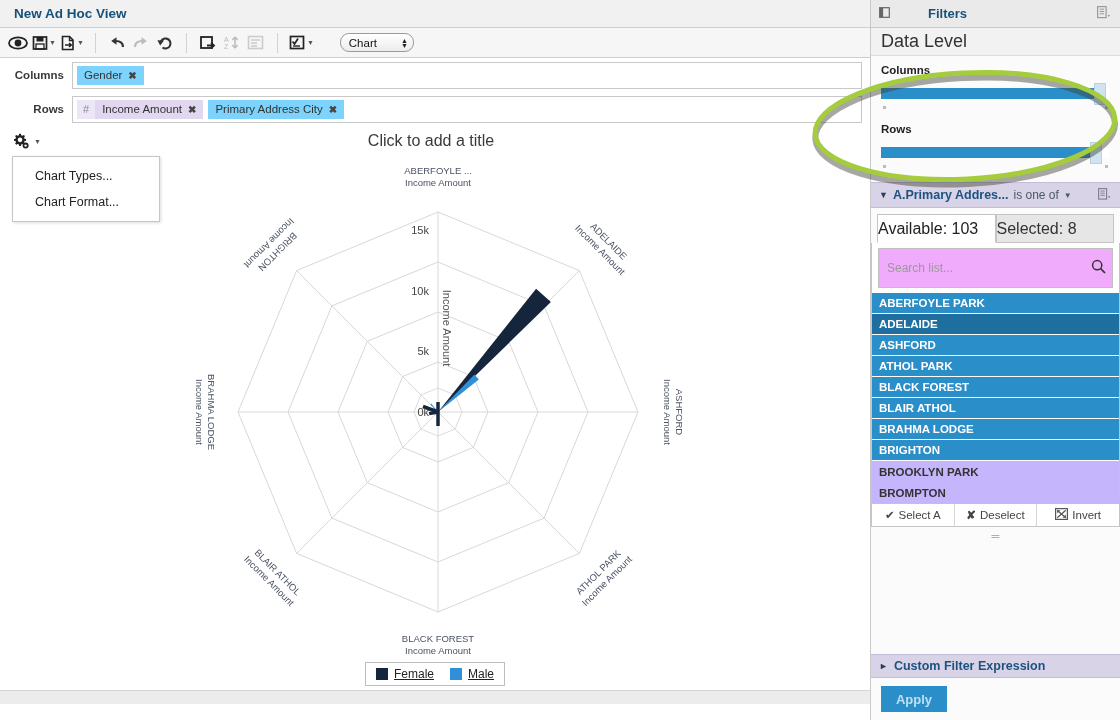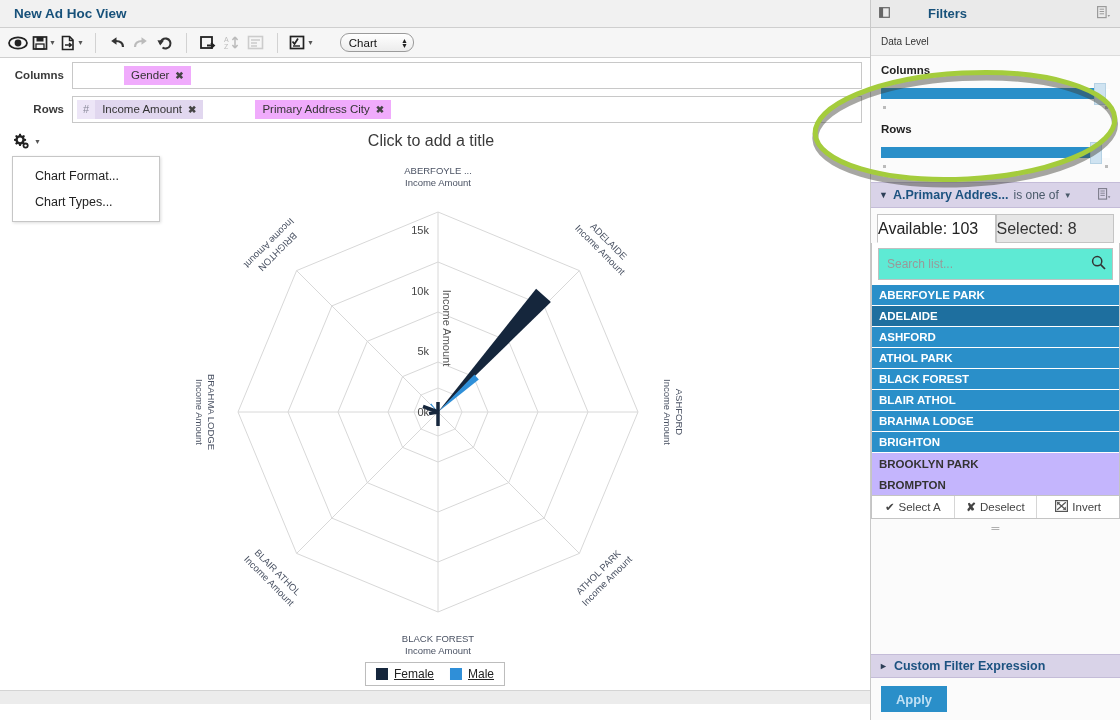--- a/index.html
+++ b/index.html
@@ -57,21 +57,21 @@
   }
   .shelf-box {
     flex: 1; height: 27px; margin-right: 8px;
     border: 1px solid #c8c8c8; background: #fff;
     display: flex; align-items: center; padding: 0 4px; gap: 5px;
   }
   .pill {
     display: inline-flex; align-items: center; gap: 6px;
     height: 19px; padding: 0 7px; font-size: 11.5px; color: #333;
   }
-  .pill.blue { background: #f0abfc; margin-left: 47px; }
+  .pill.blue { background: #7dd3fc; }
   .pill.purple { background: #e1d7ef; }
   .pill .x { font-size: 10px; color: #444; cursor: pointer; font-weight: bold; }
   .hashgroup { display: inline-flex; align-items: center; background: #ede6f7; height: 19px; }
   .hashgroup .hash { padding: 0 6px; color: #8a8a9a; font-size: 11px; }
 
   
   .chart-area { position: relative; height: 578px; background: #fff; }
   .gear-btn {
     position: absolute; left: 12px; top: 7px;
     display: flex; align-items: center; cursor: pointer;
@@ -116,21 +116,21 @@
     background: #fbfbfb; border-left: 1px solid #c9c9c9;
   }
   .panel-head {
     height: 28px; background: #eaeaea; border-bottom: 1px solid #c9c9c9;
     display: flex; align-items: center; padding: 0 8px; gap: 6px;
   }
   .panel-head .ttl { font-weight: bold; font-size: 13px; color: #17517a; flex: 1; padding-left: 32px; }
 
   .datalevel {
     height: 28px; display: flex; align-items: center;
-    padding: 0 10px; font-size: 10px; color: #333;
+    padding: 0 10px; font-size: 18px; color: #333;
     background: #f2f2f2; border-bottom: 1px solid #dcdcdc;
   }
 
   .slider-block { padding: 8px 10px 2px 10px; background: #fbfbfb; }
   .slider-block .lab { font-weight: bold; font-size: 11.5px; color: #222; margin-bottom: 7px; }
   .slider-wrap { position: relative; height: 22px; }
   .slider-track { position: absolute; left: 0; top: 6px; height: 10px; width: 100%; background: #ffffff; }
   .slider-fill { position: absolute; left: 0; top: 5px; height: 11px; background: #2a8fc9; }
   .slider-handle {
     position: absolute; top: 0; width: 12px; height: 22px;
@@ -152,21 +152,21 @@
   .tabs { display: flex; padding: 6px 6px 0 6px; background: #fbfbfb; }
   .tab {
     flex: 1; text-align: left; font-size: 16px; padding: 5px 0 4px;
     border: 1px solid #c4c4c4; cursor: pointer; color: #333;
   }
   .tab.active { background: #fff; border-bottom-color: #fff; color: #222; }
   .tab.inactive { background: #e6e6e6; }
 
   .search-row { padding: 5px 6px; background: #fff; border-left: 1px solid #c4c4c4; border-right: 1px solid #c4c4c4; }
   .search-box {
-    height: 32px; border: 1px solid #c0c0c0; background: #5eead4;
+    height: 40px; border: 1px solid #c0c0c0; background: #f0abfc;
     display: flex; align-items: center; padding: 0 6px;
   }
   .search-box input {
     border: 0; outline: 0; flex: 1; font-size: 12px; color: #333;
     font-family: "Liberation Sans", sans-serif; background: transparent;
   }
   .search-box input::placeholder { color: #999; }
 
   .list { border: 1px solid #c4c4c4; border-top: 0; background: #c4b5fd; }
   .list .li {
@@ -335,22 +335,22 @@
             <path d="M7.2 0.8 8.9 0.8 9.2 2.3 10.5 2.8 11.8 1.9 13 3.1 12.1 4.4 12.6 5.7 14.1 6 14.1 7.7 12.6 8 12.1 9.3 13 10.6 11.8 11.8 10.5 10.9 9.2 11.4 8.9 12.9 7.2 12.9 6.9 11.4 5.6 10.9 4.3 11.8 3.1 10.6 4 9.3 3.5 8 2 7.7 2 6 3.5 5.7 4 4.4 3.1 3.1 4.3 1.9 5.6 2.8 6.9 2.3z"></path>
             <circle cx="8.05" cy="6.85" r="2.3" fill="#fff"></circle>
             <circle cx="13.6" cy="12.6" r="3" fill="#222"></circle>
             <circle cx="13.6" cy="12.6" r="1.2" fill="#fff"></circle>
           </g>
         </svg>
         <span class="tb-caret" style="margin-left:3px">▼</span>
       </div>
 
       <div class="menu-pop">
+        <div class="mi">Chart Types...</div>
         <div class="mi">Chart Format...</div>
-        <div class="mi">Chart Types...</div>
       </div>
 
       <div class="chart-title">Click to add a title</div>
 
       <svg id="polar" width="640" height="520" viewBox="0 0 640 520">
         <g id="rings">
             <polygon points="318.0,208.0 353.4,222.6 368.0,258.0 353.4,293.4 318.0,308.0 282.6,293.4 268.0,258.0 282.6,222.6" fill="none" stroke="#d8d8d8" stroke-width="1"></polygon>
             <polygon points="318.0,158.0 388.7,187.3 418.0,258.0 388.7,328.7 318.0,358.0 247.3,328.7 218.0,258.0 247.3,187.3" fill="none" stroke="#d8d8d8" stroke-width="1"></polygon>
             <polygon points="318.0,108.0 424.1,151.9 468.0,258.0 424.1,364.1 318.0,408.0 211.9,364.1 168.0,258.0 211.9,151.9" fill="none" stroke="#d8d8d8" stroke-width="1"></polygon>
             <polygon points="318.0,58.0 459.4,116.6 518.0,258.0 459.4,399.4 318.0,458.0 176.6,399.4 118.0,258.0 176.6,116.6" fill="none" stroke="#d8d8d8" stroke-width="1"></polygon>

